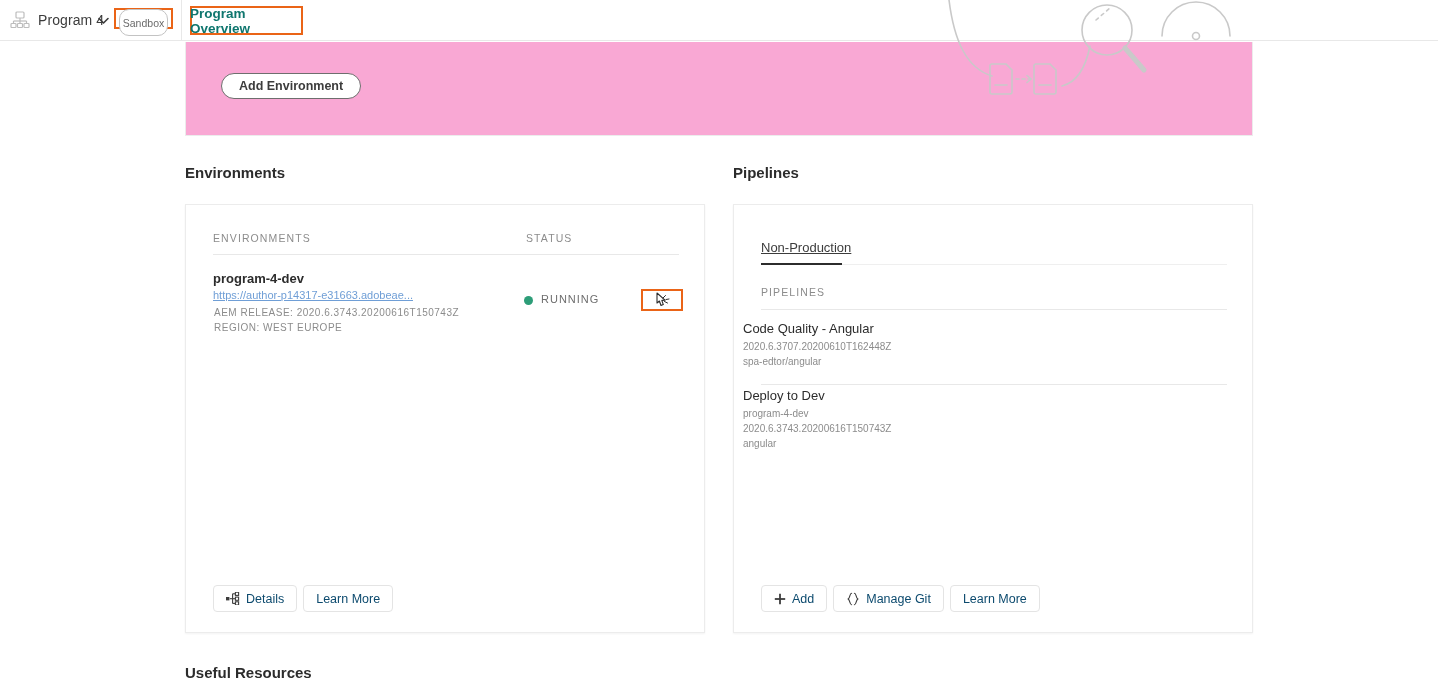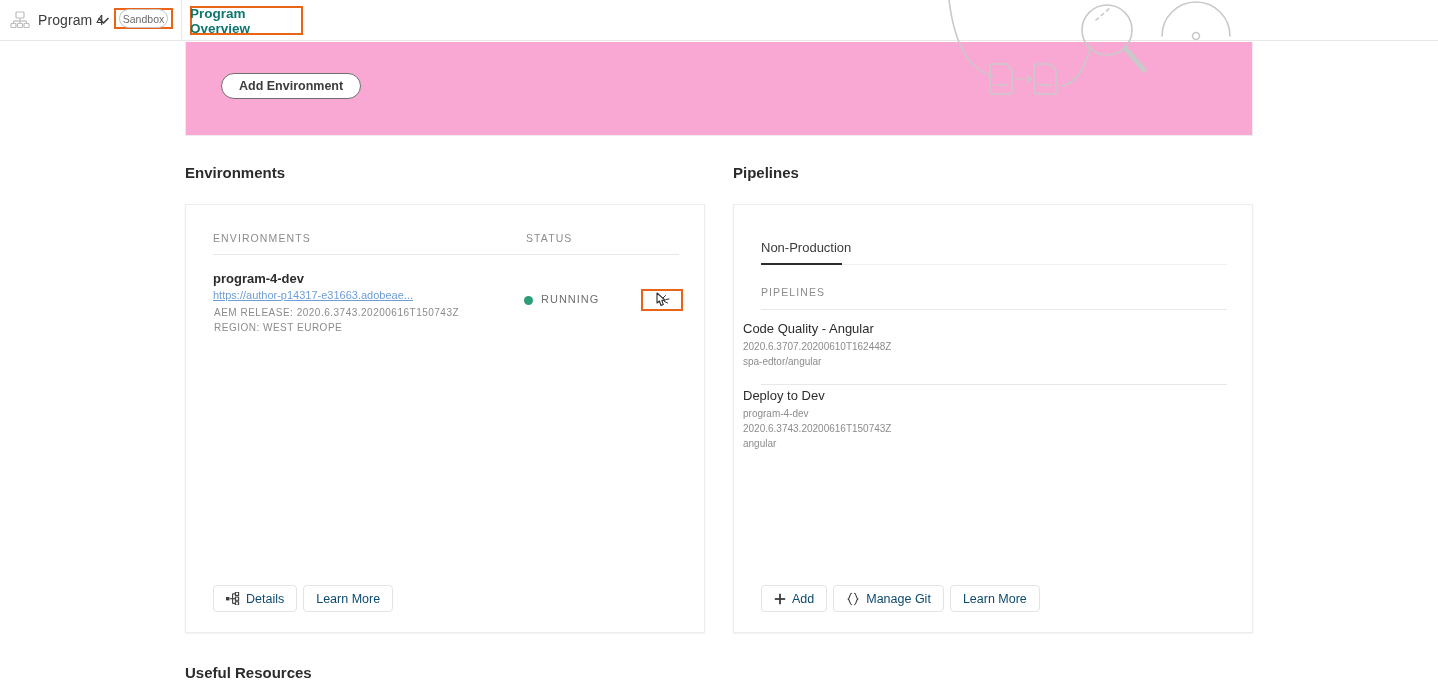--- a/index.html
+++ b/index.html
@@ -33,21 +33,21 @@
     width: 13px; height: 13px;
   }
   .sandbox-hl {
     position: absolute; left: 114px; top: 8px;
     width: 59px; height: 21px;
     border: 2px solid #ea6417;
     background: transparent;
   }
   .sandbox-pill {
     position: absolute; left: 119px; top: 9px;
-    width: 49px; height: 19px;
+    width: 49px; height: 27px;
     border: 1px solid #c3c3c3;
     border-radius: 10px;
     background: #fff;
     display: flex; align-items: center; justify-content: center;
     font-size: 10.5px; color: #6b6b6b;
   }
   .vdiv {
     position: absolute; left: 181px; top: 0;
     width: 1px; height: 41px; background: #e8e8e8;
   }
@@ -168,21 +168,21 @@
     background: #fff;
     display: inline-flex; align-items: center; gap: 6px;
     font-size: 12.5px; color: #0c4a6e; cursor: pointer;
     white-space: nowrap;
   }
   .btn svg { display: block; }
 
   
   .tab-row {
     position: absolute; left: 27px; top: 35px;
-    font-size: 13px; color: #3c3c3c;
+    font-size: 13px; color: #3c3c3c; text-decoration: underline;
   }
   #pipe-tab-underline {
     position: absolute; left: 27px; top: 58px;
     width: 81px; height: 2px; background: #2c2c2c;
   }
   #pipe-tab-track {
     position: absolute; left: 27px; top: 59px;
     width: 466px; height: 1px; background: #efefef;
   }
   #pipe-col-a { left: 27px; top: 81px; }

